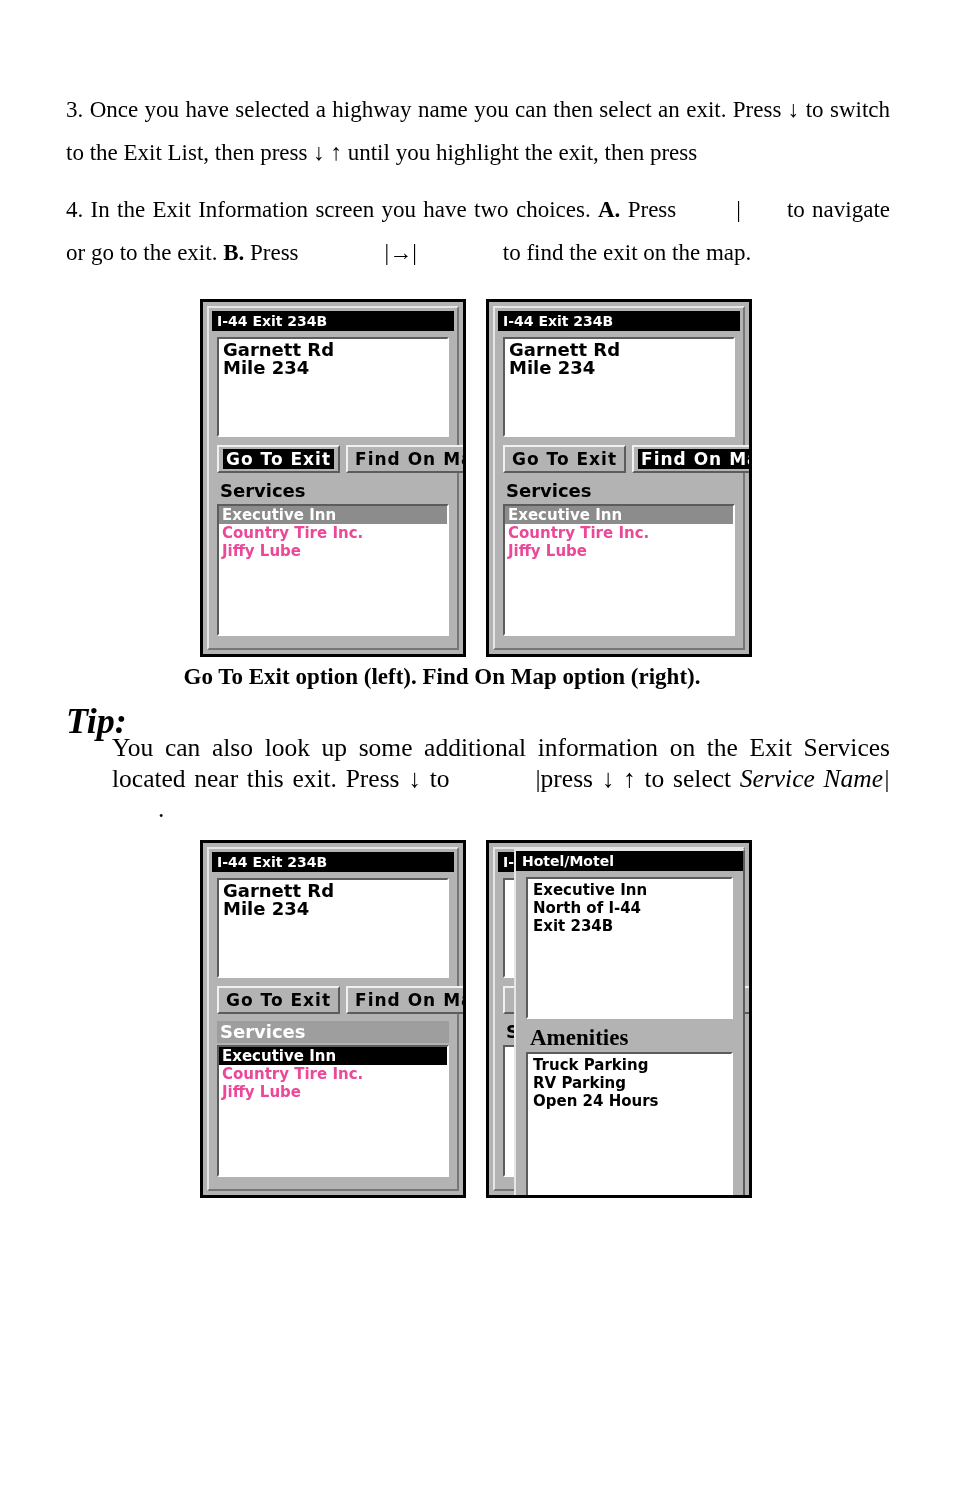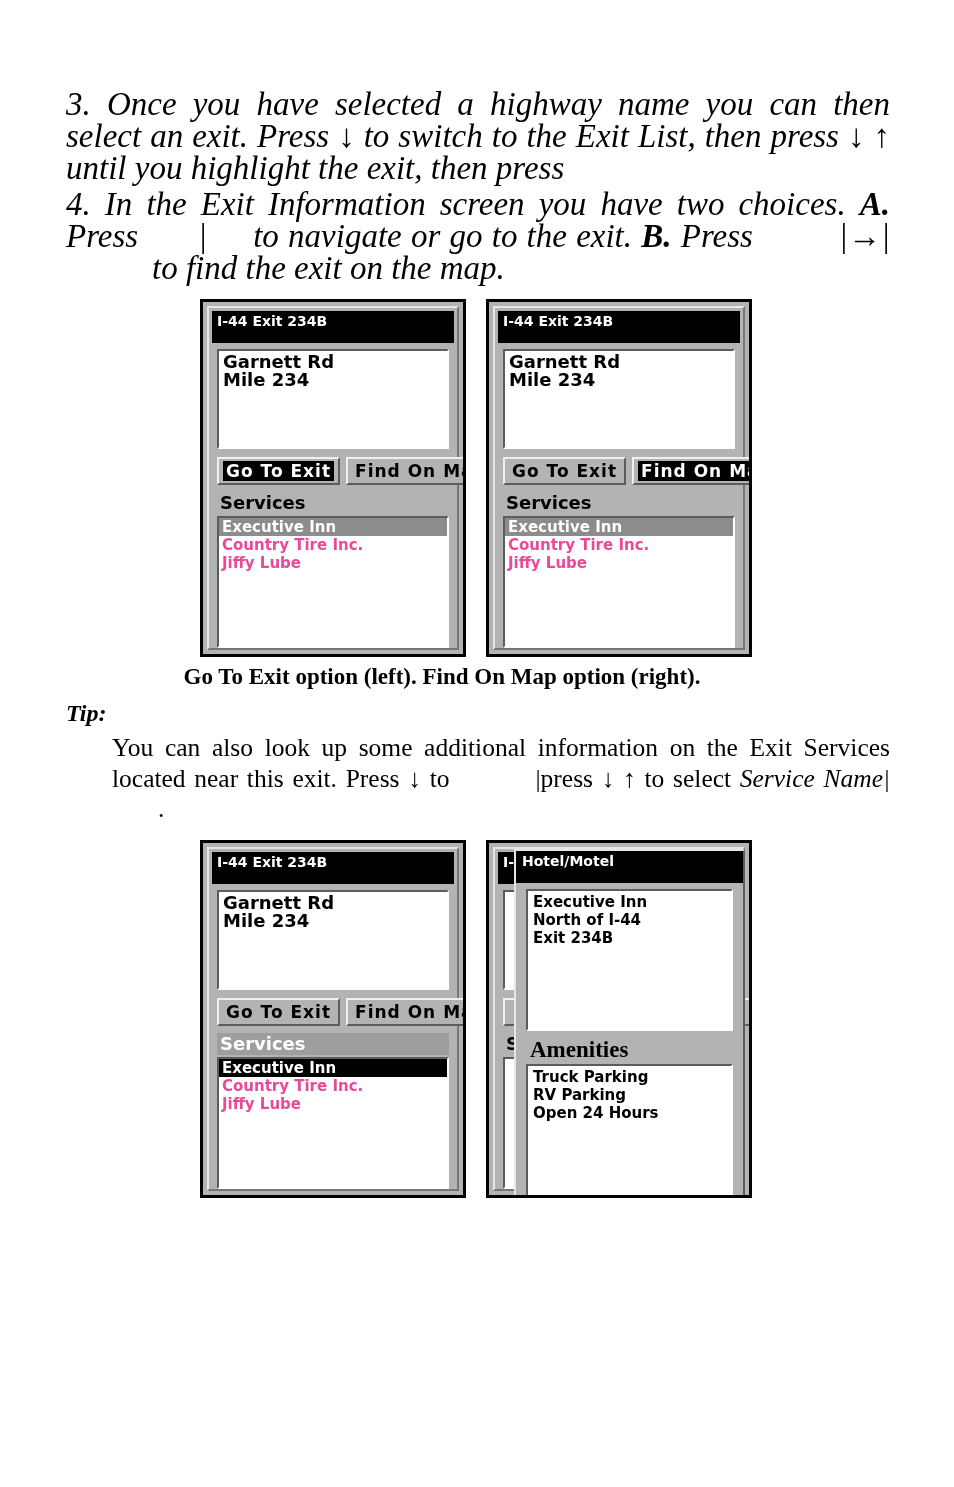--- a/index.html
+++ b/index.html
@@ -21,23 +21,22 @@
     left: 0; top: 0;
     width: 954px;
     height: 1487px;
   }
 
   
   .textblock {
     position: absolute;
     left: 66px;
     width: 824px;
-    font-size: 33px;
-    line-height: 32px;
-    font-style: italic;
+    font-size: 23px;
+    line-height: 43px;
   }
   .para-just { text-align: justify; text-align-last: left; }
   .para-just-3 { text-align: justify; text-align-last: left; }
 
   .b { font-weight: bold; }
   .i { font-style: italic; }
   .gap-md { display: inline-block; width: 46px; }
   .gap-lg { display: inline-block; width: 60px; }
   .gap-xl { display: inline-block; width: 86px; }
 
@@ -55,21 +54,21 @@
     font-weight: bold;
     font-size: 23px;
     line-height: 28px;
   }
 
   .tip-head {
     position: absolute;
     left: 66px;
     font-style: italic;
     font-weight: bold;
-    font-size: 24px;
+    font-size: 36px;
   }
 
   .tip-body {
     position: absolute;
     left: 112px;
     width: 778px;
     font-size: 25.5px;
     line-height: 30.5px;
     text-align: justify;
     text-align-last: left;
@@ -97,21 +96,21 @@
     border-bottom: 2px solid #767676;
     padding: 3px;
   }
 
   .titlebar {
     background: #000000;
     color: #ffffff;
     font-size: 14px;
     font-weight: bold;
     line-height: 20px;
-    height: 32px;
+    height: 20px;
     padding-left: 5px;
     letter-spacing: 0px;
     box-sizing: border-box;
     overflow: hidden;
     white-space: nowrap;
   }
 
   .infobox {
     background: #ffffff;
     box-sizing: border-box;

